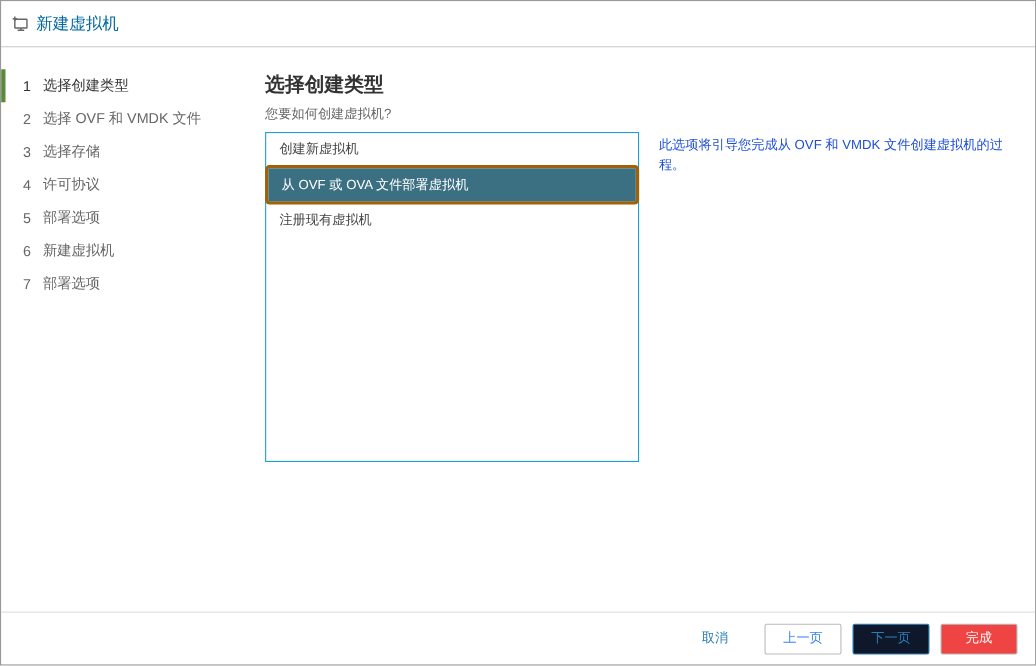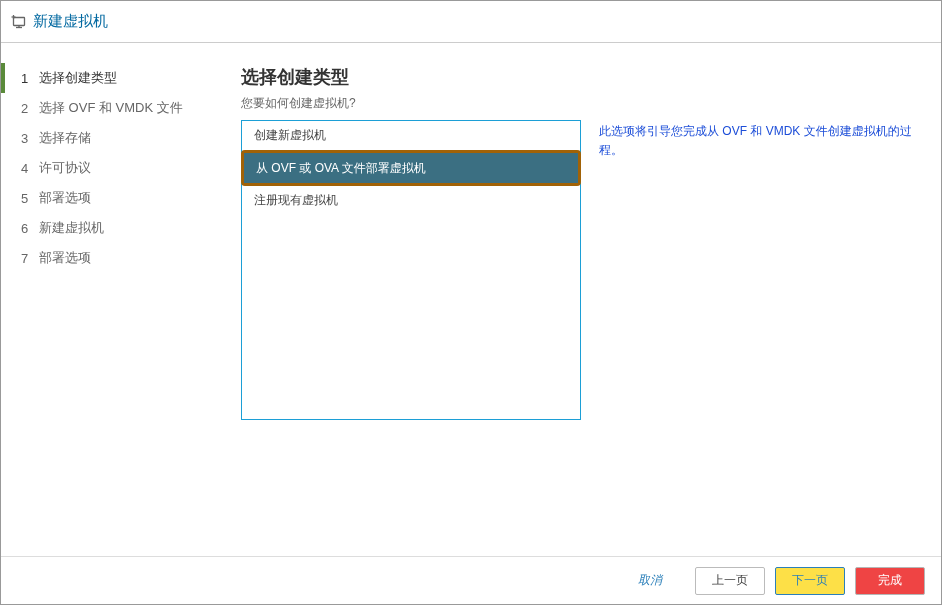--- a/index.html
+++ b/index.html
@@ -131,36 +131,35 @@
       align-items: center;
       justify-content: flex-end;
       padding: 0 16px;
       gap: 10px;
     }
     .btn {
       min-width: 70px;
       height: 28px;
       border: 1px solid #bbb;
       background: #fff;
-      color: #404040;
+      color: #3b82f6;
       font-size: 12px;
       cursor: pointer;
       border-radius: 2px;
     }
     .btn.link {
       border: none;
       background: transparent;
       color: #2b7fb9;
       cursor: pointer;
-      font-style: italic;
     }
     .btn.primary {
       border: 1px solid #2b7fb9;
       color: #2b7fb9;
-      background: #fde047;
+      background: #0f172a;
     }
     .btn.disabled {
       background: #ef4444;
       color: #fff;
       border-color: #b6b6b6;
       cursor: not-allowed;
     }
   </style>
 </head>
 <body>

